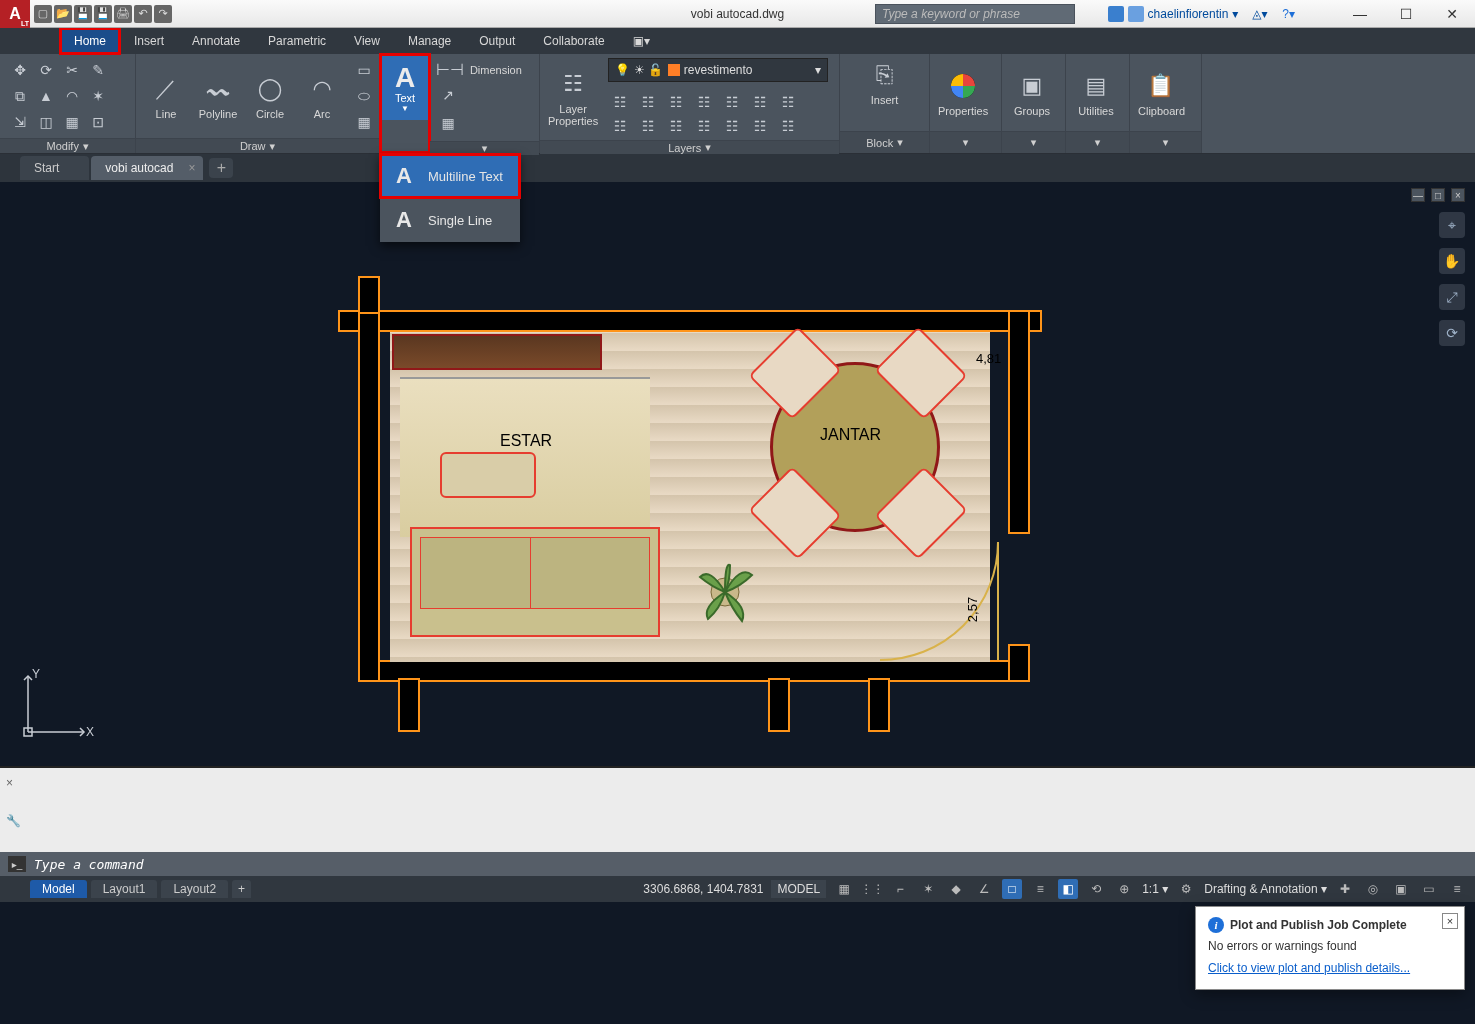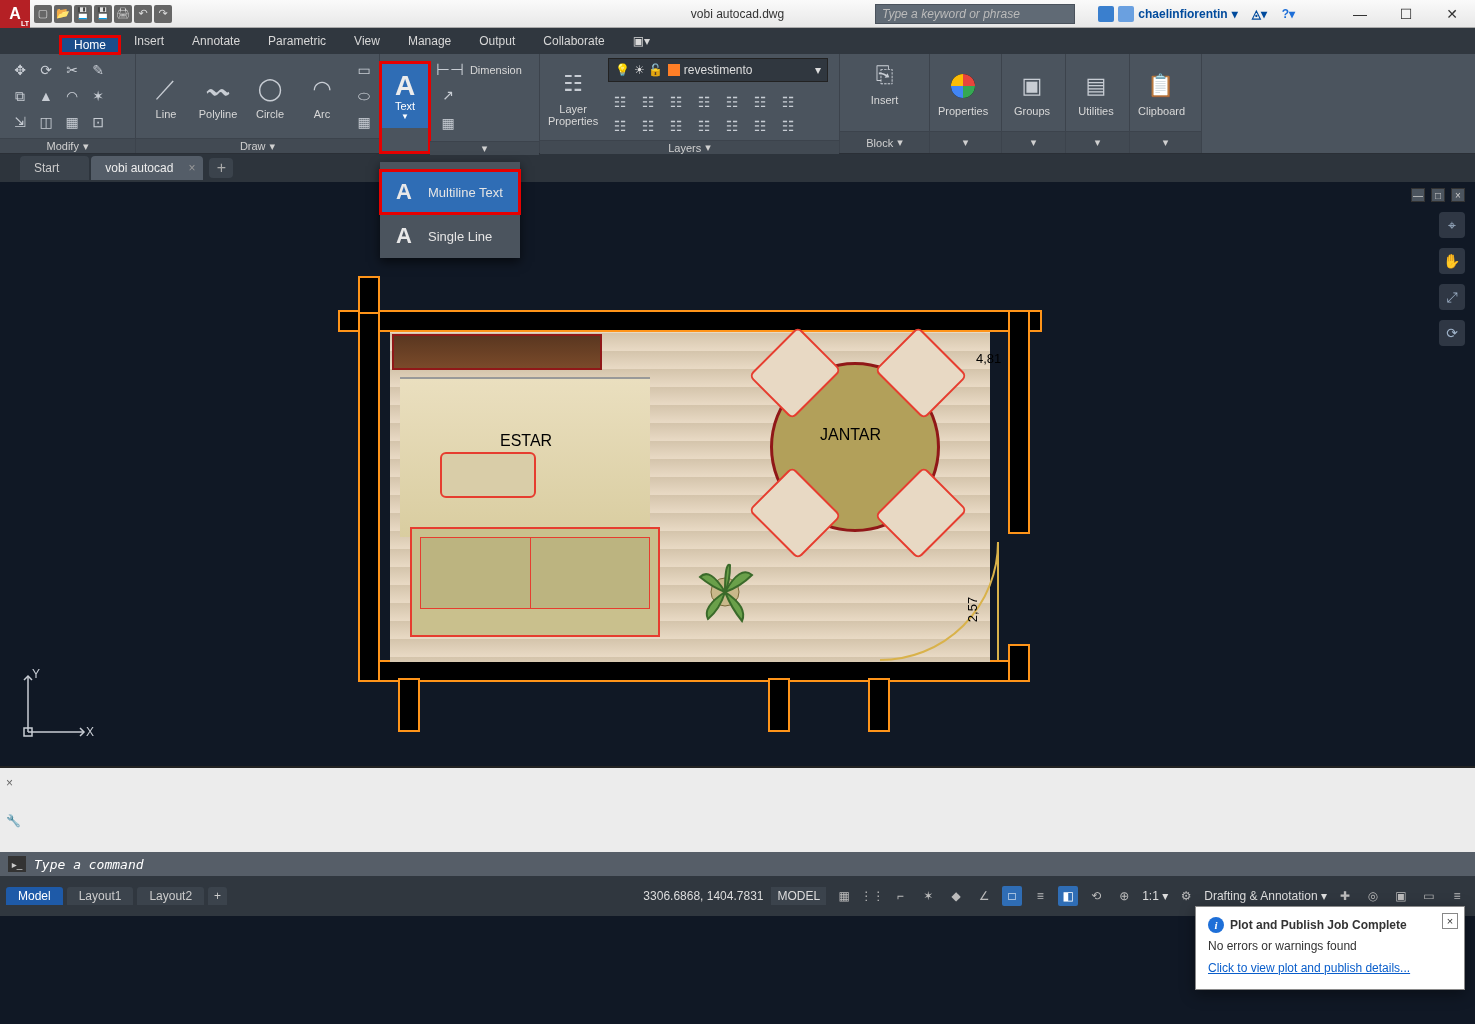--- a/index.html
+++ b/index.html
@@ -4,28 +4,28 @@
 <style>
 * { box-sizing: border-box; margin: 0; padding: 0; font-family: "Segoe UI", Arial, sans-serif; }
 body { background: #101825; width: 1475px; height: 1024px; overflow: hidden; position: relative; }
 .titlebar { height: 28px; background: linear-gradient(#fafafa,#e8e8e8); display:flex; align-items:center; border-bottom:1px solid #aaa; position:relative;}
 .logo { width:30px; height:28px; background: #b52025; color:#fff; font-weight:bold; font-size:16px; display:flex; align-items:center; justify-content:center; position:relative;}
 .logo::after{content:"LT"; position:absolute; bottom:1px; right:1px; font-size:7px; color:#fff;}
 .qat { display:flex; gap:2px; margin-left:4px;}
 .qat-icon { width:18px; height:18px; background:#666; border-radius:2px; display:flex; align-items:center; justify-content:center; font-size:11px; color:#ddd;}
 .title-text { position:absolute; left:50%; transform:translateX(-50%); font-size:12px; color:#333;}
 .title-search { position:absolute; right:400px; width:200px; height:20px; background:#606a75; border:1px solid #4a525c; color:#bbb; font-style:italic; font-size:12px; padding:0 6px; display:flex; align-items:center;}
-.title-user { position:absolute; right:180px; font-size:12px; color:#004a9c; display:flex; align-items:center; gap:4px;font-weight:bold;}
+.title-user { position:absolute; right:180px; font-size:12px; color:#004a9c; display:flex; align-items:center; gap:4px;}
 .title-user .i { width:16px; height:16px; background:#3a7fce; border-radius:2px;}
 .win-controls { position:absolute; right:0; display:flex;}
 .win-btn { width:46px; height:28px; display:flex; align-items:center; justify-content:center; font-size:14px; color:#333;}
 .menu-tabs { height:26px; background:#30373f; display:flex; align-items:stretch; padding-left:60px;}
 .menu-tab { padding:0 14px; color:#d8d8d8; font-size:12px; display:flex; align-items:center;}
 .menu-tab.active { background:#1b4d8b; color:#fff;}
-.hl-red { outline:3px solid #e60000; outline-offset:-2px;margin-top:8px;}
+.hl-red { outline:3px solid #e60000; outline-offset:-2px;}
 .ribbon { height:100px; background:#4b545e; display:flex; border-bottom:1px solid #2a2f36;}
 .panel { border-right:1px solid #3c434c; display:flex; flex-direction:column; position:relative;}
 .panel-body { flex:1; display:flex; align-items:center; padding:4px 8px; gap:8px;}
 .panel-label-row { height:22px; background:#424a53; color:#d0d0d0; font-size:11px; display:flex; align-items:center; justify-content:center; gap:4px; border-top:1px solid #3c434c;}
 .tool { display:flex; flex-direction:column; align-items:center; gap:2px; min-width:44px;}
 .tool-icon-lg { width:34px; height:34px; display:flex; align-items:center; justify-content:center; color:#c8cdd4; font-size:22px;}
 .tool-lbl { font-size:11px; color:#d8d8d8; text-align:center; line-height:12px;}
 .mini-grid { display:grid; grid-template-columns:repeat(4,24px); grid-auto-rows:24px; gap:2px;}
 .mini { width:24px; height:24px; display:flex; align-items:center; justify-content:center; color:#c8cdd4; font-size:14px;}
 .text-panel { position:relative;}
@@ -60,21 +60,21 @@
 .plant{position:absolute; left:350px; top:255px; width:70px; height:70px;}
 .plant svg{width:100%;height:100%;}
 .dim{position:absolute; font:13px Arial; color:#000;}
 .ucs{position:absolute; left:14px; bottom:20px; width:80px; height:80px;}
 .cmd-area{background:#3a414a; border-top:2px solid #222;}
 .cmd-hist{padding:6px 30px; color:#ddd; font:14px "Consolas",monospace; line-height:18px; white-space:pre; background:#ececec; color:#333; position:relative;}
 .cmd-hist .gutter-icon{position:absolute; left:6px; width:16px;height:16px; color:#666; font-size:12px;}
 .cmd-input-row{height:24px; background:#565e68; display:flex; align-items:center; padding:0 8px; gap:8px;}
 .cmd-input-row .prompt{width:18px;height:16px;background:#333;color:#ccc;font-size:10px;display:flex;align-items:center;justify-content:center;}
 .cmd-input{flex:1; color:#ffffff; font:italic 13px "Consolas",monospace;}
-.statusbar{height:40px; background:#30373f; display:flex; align-items:center; color:#ddd; font-size:12px;}
+.statusbar{height:26px; background:#30373f; display:flex; align-items:center; color:#ddd; font-size:12px;padding-left:24px;}
 .sb-left{display:flex; align-items:center; gap:2px; padding-left:6px;}
 .sb-tab{padding:2px 12px; background:#3b434c; border-radius:3px 3px 0 0; margin-right:2px; color:#ccc;}
 .sb-tab.active{background:#1e5aa8;color:#fff;}
 .sb-right{margin-left:auto; display:flex; align-items:center; gap:8px; padding-right:8px;}
 .sb-icon{width:20px;height:20px;display:flex;align-items:center;justify-content:center;color:#bbb;}
 .sb-icon.on{background:#2f6db5;color:#fff;border-radius:2px;}
 .notif{position:absolute; right:10px; bottom:34px; width:270px; background:#fff; border:1px solid #8a8a8a; box-shadow:0 4px 14px rgba(0,0,0,0.4); padding:10px 12px 14px 12px; font-size:12px; color:#333; z-index:100;}
 .notif::after{content:"";position:absolute;bottom:-10px;right:40px;border:10px solid transparent;border-top-color:#fff;}
 .notif .nhdr{display:flex; align-items:center; gap:6px; font-weight:bold; margin-bottom:6px;}
 .notif .info-i{width:16px;height:16px;border-radius:50%;background:#1e6fd8;color:#fff;display:flex;align-items:center;justify-content:center;font-size:11px;font-style:italic;font-family:Georgia;}

